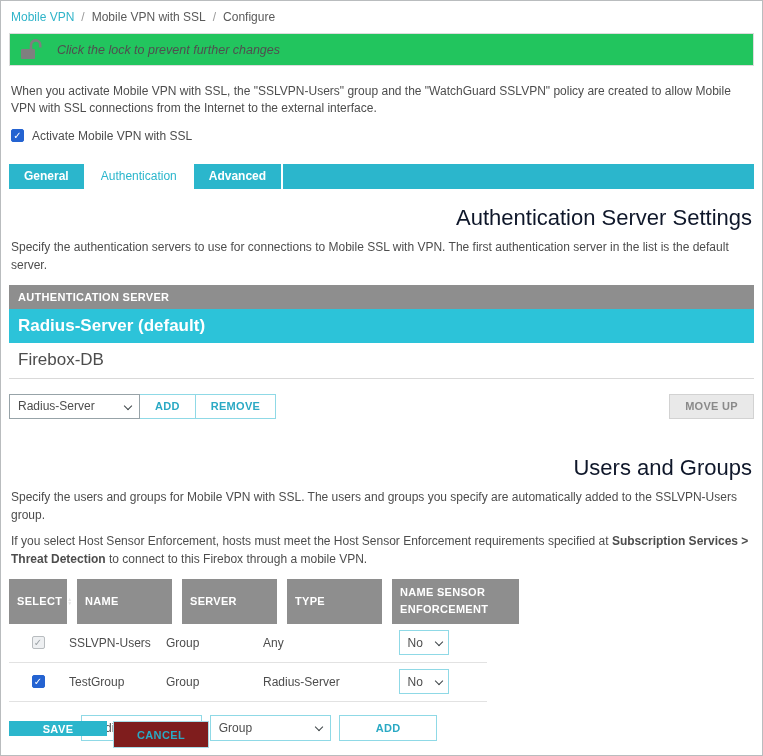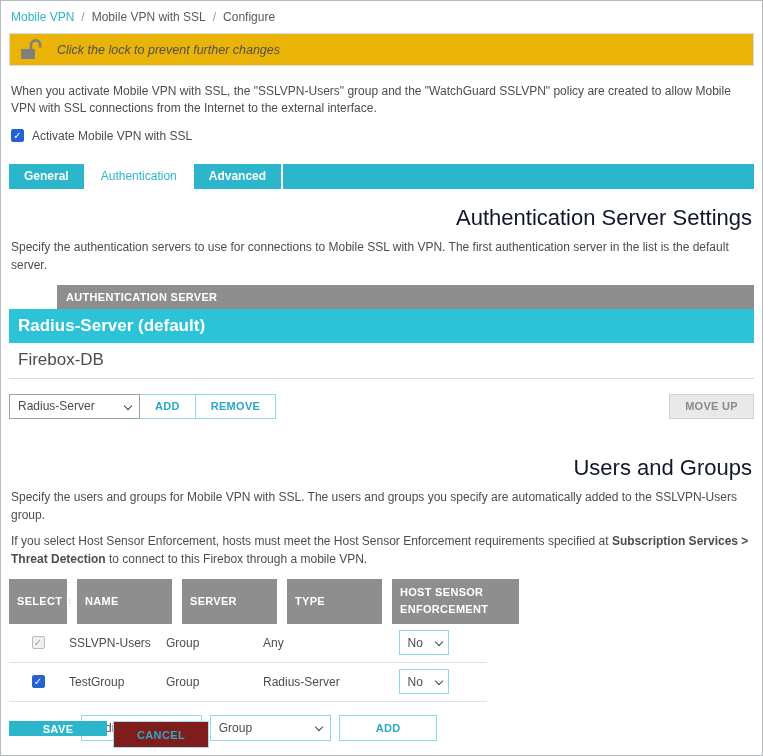--- a/index.html
+++ b/index.html
@@ -7,21 +7,21 @@
   body { font-family:"Liberation Sans", sans-serif; color:#4d4d4d; }
   .page {
     width:763px; height:756px; border:1px solid #b9bcbe; background:#fff;
     overflow:hidden; position:relative;
   }
   
   .breadcrumb { padding:9px 10px 0 10px; font-size:12px; color:#5a5a5a; display:flex; gap:7px; align-items:center;}
   .breadcrumb .link { color:#2fb4c9; cursor:pointer; }
   .breadcrumb .sep { color:#9a9a9a; }
   
-  .lockbar { margin:9px 8px 0 8px; background:#eab308; border:1px solid #dcdcdc;
+  .lockbar { margin:9px 8px 0 8px; background:#22c55e; border:1px solid #dcdcdc;
     height:33px; display:flex; align-items:center; padding:0 10px; gap:12px; }
   .locktext { font-style:italic; font-size:12.5px; color:#4f4f4f; }
   
   .intro { margin:17px 10px 0 10px; font-size:12px; line-height:1.45; color:#4d4d4d; max-width:740px; }
   .activate-row { margin:11px 10px 0 10px; display:flex; align-items:center; gap:8px; font-size:12px; }
   
   .cb { width:13px; height:13px; border:1px solid #8f8f8f; background:#fff; display:inline-flex;
     align-items:center; justify-content:center; flex:0 0 auto; font-size:10px; line-height:1; border-radius:2px;}
   .cb.checked { background:#2463d1; border-color:#2463d1; color:#fff; }
   .cb.checked.disabled { background:#eef0f2; border-color:#b8bcbf; color:#9aa0a4; }
@@ -30,21 +30,21 @@
   .tab { padding:0 15px; display:flex; align-items:center; color:#fff; font-weight:bold;
     font-size:12px; border-right:2px solid #fff; cursor:pointer; white-space:nowrap; }
   .tab.active { background:#fff; color:#2bb6cc; font-weight:normal; }
   .tab-fill { flex:1; }
   
   h2.section { font-size:22px; font-weight:normal; color:#0f172a; margin:16px 10px 0 10px;text-align:right; }
   .desc { font-size:12px; color:#4d4d4d; margin:7px 10px 0 10px; line-height:1.5; max-width:745px;}
   
   .srv-table { margin:11px 8px 0 8px; }
   .srv-head { background:#8e8e8e; color:#fff; font-weight:bold; font-size:11px;
-    letter-spacing:.3px; padding:6px 9px;margin-left:48px; }
+    letter-spacing:.3px; padding:6px 9px; }
   .srv-row { font-size:17px; padding:6px 9px; color:#4d4d4d; }
   .srv-row.selected { background:#2cc3d9; color:#fff; font-weight:bold; padding:7px 9px;}
   .srv-row.plain { border-bottom:1px solid #d9d9d9; padding:7px 9px 8px 9px;}
   
   .srv-controls { margin:15px 8px 0 8px; display:flex; align-items:center; }
   .selwrap { position:relative; display:inline-block; }
   .selwrap select { appearance:none; -webkit-appearance:none; -moz-appearance:none;
     height:25px; border:1px solid #97a3a8; background:#fff; font-family:"Liberation Sans",sans-serif;
     font-size:12px; color:#4d4d4d; padding:0 24px 0 8px; width:100%; border-radius:0;}
   .selwrap.teal select { border-color:#8fd9e6; }
@@ -153,21 +153,21 @@
       <div class="ug-hcell">
         <span>SELECT</span>
         <span class="sorticon">
             <span>▲</span>
             <span>▼</span>
           </span>
       </div>
       <div class="ug-hcell">NAME</div>
       <div class="ug-hcell">SERVER</div>
       <div class="ug-hcell">TYPE</div>
-      <div class="ug-hcell">HOST SENSOR ENFORCEMENT</div>
+      <div class="ug-hcell">NAME SENSOR ENFORCEMENT</div>
     </div>
 
     <div class="ug-row">
       <div class="cbcell">
           <span class="cb checked disabled">✓</span>
         </div>
       <div>SSLVPN-Users</div>
       <div>Group</div>
       <div>Any</div>
       <div class="hscell">

